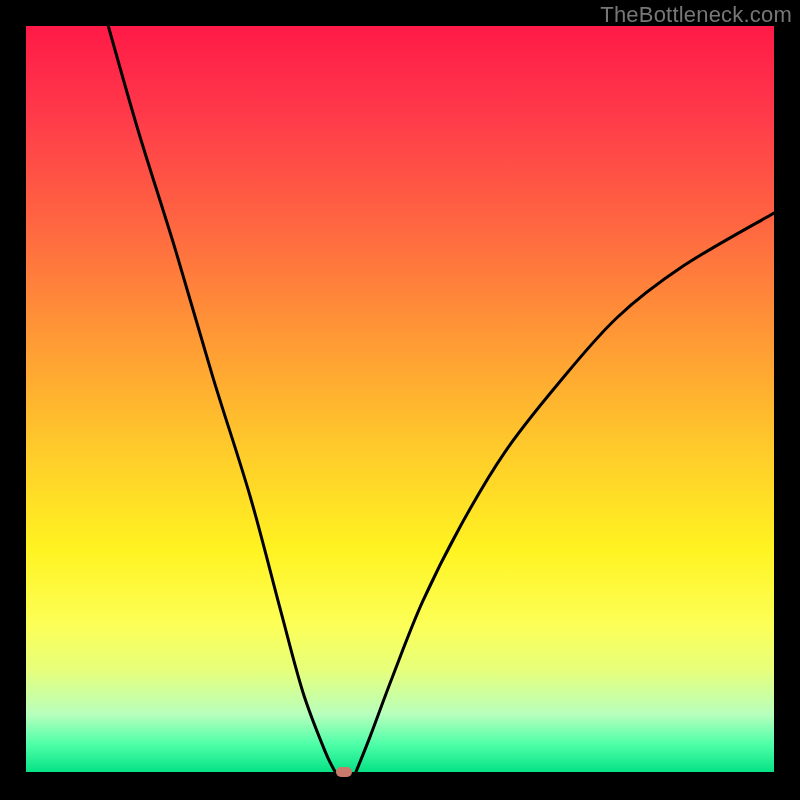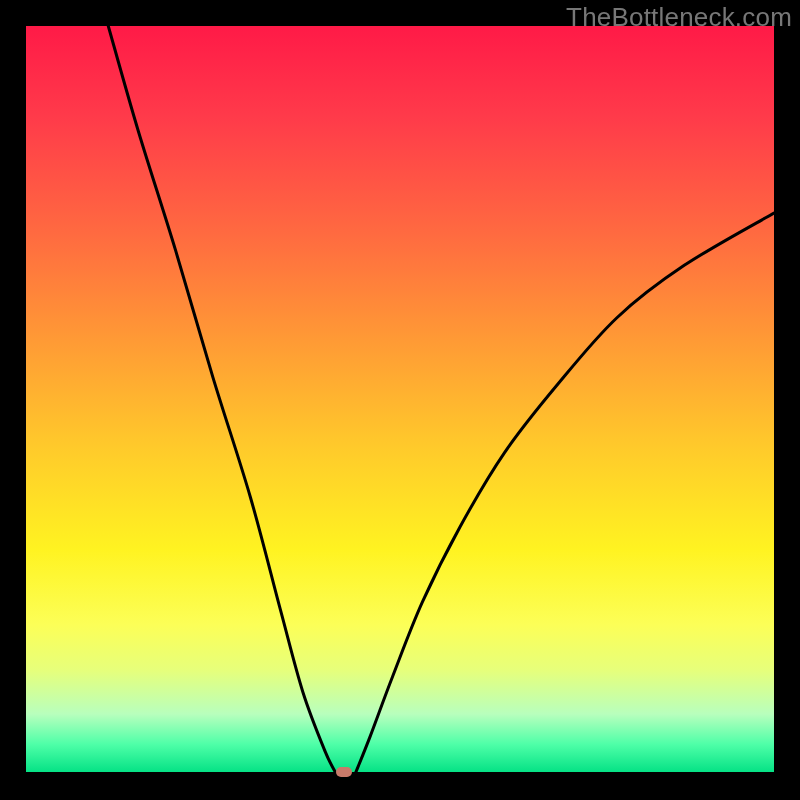--- a/index.html
+++ b/index.html
@@ -29,21 +29,21 @@
       #b8ffbd 92%,
       #4fffa8 96%,
       #00e083 100%
     );
   }
   .attribution {
     position: absolute;
     top: 2px;
     right: 8px;
     color: #777;
-    font-size: 26px;
+    font-size: 22px;
     letter-spacing: 0.2px;
     z-index: 50;
   }
   svg.curve {
     position: absolute;
     left: 0;
     top: 0;
     width: 748px;
     height: 748px;
     z-index: 10;

